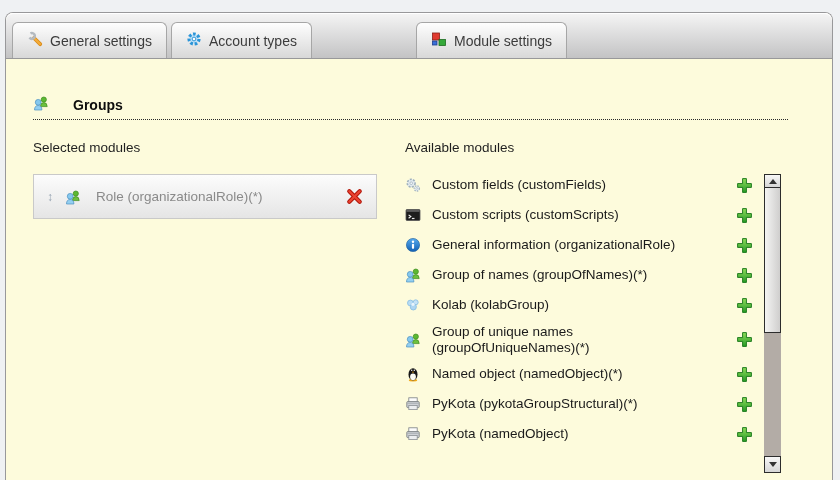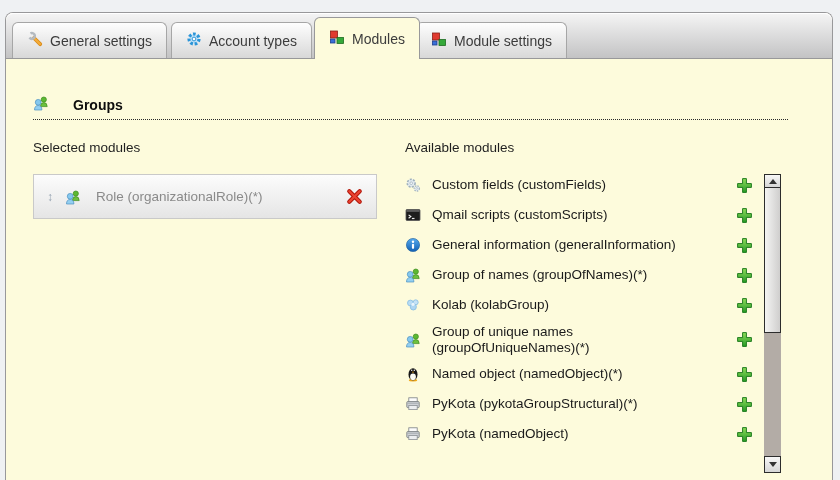--- a/index.html
+++ b/index.html
@@ -117,30 +117,20 @@
       <span>General settings</span>
     </div>
     <div class="tab" style="left:165px">
       <span>
         <svg width="16" height="16" viewBox="0 0 16 16">
           <circle cx="8" cy="8" r="5" fill="#c4e2f6" stroke="#2b95d8" stroke-width="3.2" stroke-dasharray="2.6 1.8"></circle>
           <circle cx="8" cy="8" r="1.9" fill="#fdfdfd" stroke="#2b95d8" stroke-width="1"></circle>
         </svg>
       </span>
       <span>Account types</span>
-    </div>
-    <div class="tab active" style="left:308px">
-      <span>
-        <svg width="16" height="16" viewBox="0 0 16 16">
-          <rect x="1.5" y="2" width="7" height="7" fill="#e03a2f" stroke="#8c1f17" stroke-width="0.8"></rect>
-          <rect x="1.5" y="10" width="4.5" height="4" fill="#3a6fd8" stroke="#1f3f8c" stroke-width="0.8"></rect>
-          <rect x="8" y="8.5" width="6.5" height="6" fill="#35a93a" stroke="#1d6b20" stroke-width="0.8"></rect>
-        </svg>
-      </span>
-      <span>Modules</span>
     </div>
     <div class="tab" style="left:410px">
       <span>
         <svg width="16" height="16" viewBox="0 0 16 16">
           <rect x="1.5" y="2" width="7" height="7" fill="#e03a2f" stroke="#8c1f17" stroke-width="0.8"></rect>
           <rect x="1.5" y="10" width="4.5" height="4" fill="#3a6fd8" stroke="#1f3f8c" stroke-width="0.8"></rect>
           <rect x="8" y="8.5" width="6.5" height="6" fill="#35a93a" stroke="#1d6b20" stroke-width="0.8"></rect>
         </svg>
       </span>
       <span>Module settings</span>
@@ -209,37 +199,37 @@
 
             <div class="row">
               <span class="mod-icon">
                 <svg width="16" height="16" viewBox="0 0 16 16">
                   <rect x="1" y="2.5" width="14" height="11" rx="1" fill="#1d1d1d" stroke="#555" stroke-width="0.8"></rect>
                   <rect x="1.4" y="2.9" width="13.2" height="2" fill="#5c5c5c"></rect>
                   <path d="M3.6 7.9 l2.2 1.7 -2.2 1.7" stroke="#eee" stroke-width="1.2" fill="none"></path>
                   <line x1="6.9" y1="11.5" x2="9.5" y2="11.5" stroke="#eee" stroke-width="1.2"></line>
                 </svg>
               </span>
-              <span class="label">Qmail scripts (customScripts)</span>
+              <span class="label">Custom scripts (customScripts)</span>
               <span class="plus">
                 <svg width="17" height="17" viewBox="0 0 16 16">
                   <path d="M6.2 1.5 h3.6 v4.7 h4.7 v3.6 h-4.7 v4.7 h-3.6 v-4.7 h-4.7 v-3.6 h4.7 z" fill="url(#plusGrad)" stroke="#1c7a1c" stroke-width="0.9" stroke-linejoin="round"></path>
                 </svg>
               </span>
             </div>
 
             <div class="row">
               <span class="mod-icon">
                 <svg width="16" height="16" viewBox="0 0 16 16">
                   <circle cx="8" cy="8" r="6.6" fill="url(#infoGrad)" stroke="#155a9e" stroke-width="0.6"></circle>
                   <circle cx="8" cy="4.8" r="1.2" fill="#fff"></circle>
                   <rect x="6.9" y="6.7" width="2.2" height="5.2" rx="1.1" fill="#fff"></rect>
                 </svg>
               </span>
-              <span class="label">General information (generalInformation)</span>
+              <span class="label">General information (organizationalRole)</span>
               <span class="plus">
                 <svg width="17" height="17" viewBox="0 0 16 16">
                   <path d="M6.2 1.5 h3.6 v4.7 h4.7 v3.6 h-4.7 v4.7 h-3.6 v-4.7 h-4.7 v-3.6 h4.7 z" fill="url(#plusGrad)" stroke="#1c7a1c" stroke-width="0.9" stroke-linejoin="round"></path>
                 </svg>
               </span>
             </div>
 
             <div class="row">
               <span class="mod-icon">
                 <svg width="16" height="16" viewBox="0 0 16 16">

